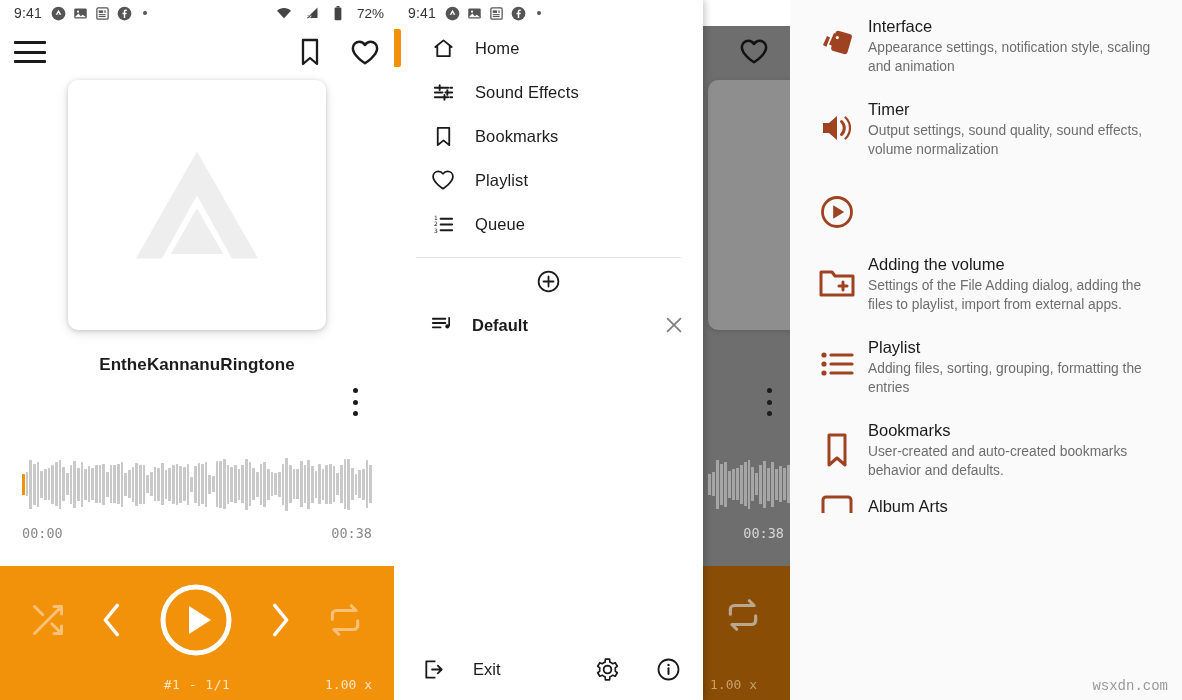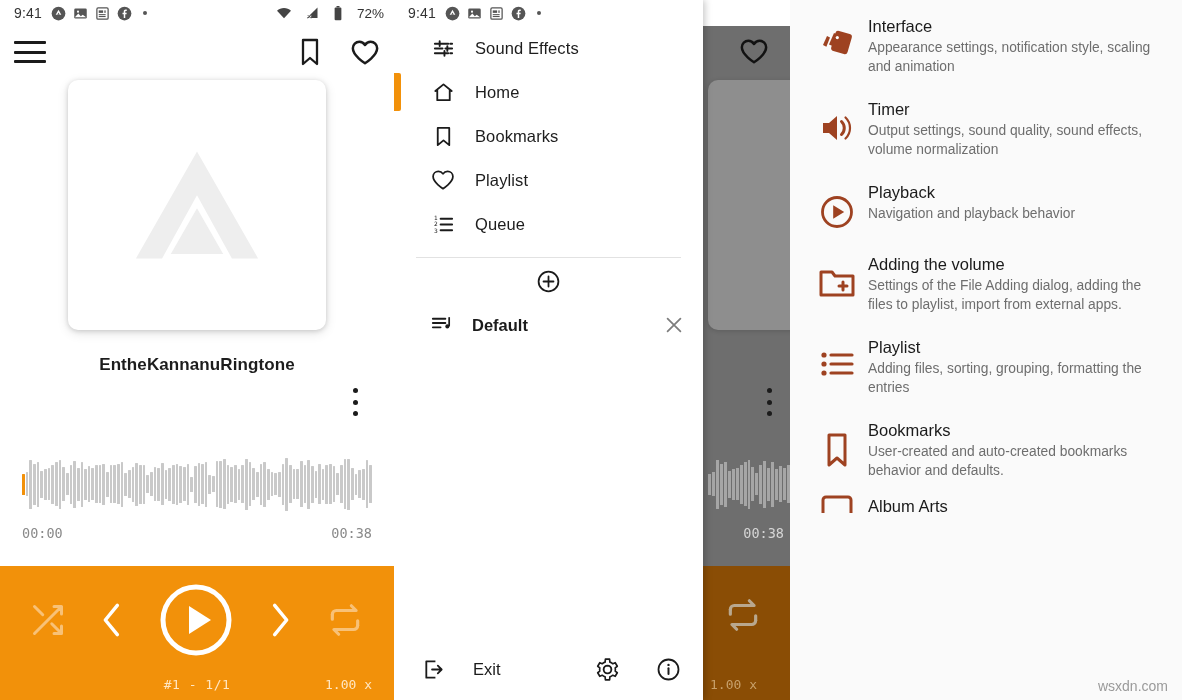--- a/index.html
+++ b/index.html
@@ -200,21 +200,21 @@
     flex: 0 0 62px; display:flex; align-items:center; justify-content:center;
     padding-top: 12px;
   }
   .set-txt { padding-right: 6px; }
   .set-title { font-size: 16.5px; color: #1b1b1b; line-height: 22px; }
   .set-sub { font-size: 13.8px; color: #6e6e6e; line-height: 19px; margin-top: 1px; }
   .set-item.cut { overflow: hidden; height: 22px; padding-top: 4px; padding-bottom:0;}
   .set-item.cut .set-ico { padding-top: 0; }
   .watermark {
     position:absolute; right: 14px; bottom: 6px;
-    font-size: 14px; color: #9a9a9a; font-family: Liberation Sans, sans-serif;
+    font-size: 14px; color: #9a9a9a; font-family: Liberation Mono, monospace;
   }
 </style>
 </head>
 <body>
 
 <div class="screen">
 
   <div class="panel1">
 
     <div class="statusbar">
@@ -533,38 +533,38 @@
                 <path d="M13.2 19v-6h2l.3-2.4h-2.3V9c0-.7.2-1.2 1.2-1.2h1.2V5.7c-.2 0-.9-.1-1.8-.1-1.8 0-3 1.1-3 3.1v1.9H8.8V13h2v6z" fill="#fff"></path>
               </svg>
           </span>
           <span class="sb-dot"></span>
         </span>
       </div>
 
       <div class="drawer-list">
 
         <div class="drawer-item">
+          <span class="sel-bar"></span>
+          <span class="d-ico">
+            <svg width="23" height="23" viewBox="0 0 24 24">
+                <path d="M3.5 10.5L12 3.5l8.5 7M5.5 9.5V20h13V9.5" fill="none" stroke="#1b1b1b" stroke-width="1.9" stroke-linecap="round" stroke-linejoin="round"></path>
+              </svg>
+          </span>
+          <span class="d-label">Home</span>
+        </div>
+
+        <div class="drawer-item">
           <span class="d-ico">
             <svg width="23" height="23" viewBox="0 0 24 24">
                 <path d="M3 7h14M3 12h8M3 17h14" stroke="#1b1b1b" stroke-width="2" stroke-linecap="round"></path>
                 <path d="M8 4.5v5M16 9.5v5M13 14.5v5" stroke="#1b1b1b" stroke-width="2" stroke-linecap="round"></path>
                 <path d="M19 7h2M14 12h7M19 17h2" stroke="#1b1b1b" stroke-width="2" stroke-linecap="round"></path>
               </svg>
           </span>
           <span class="d-label">Sound Effects</span>
-        </div>
-
-        <div class="drawer-item">
-          <span class="sel-bar"></span>
-          <span class="d-ico">
-            <svg width="23" height="23" viewBox="0 0 24 24">
-                <path d="M3.5 10.5L12 3.5l8.5 7M5.5 9.5V20h13V9.5" fill="none" stroke="#1b1b1b" stroke-width="1.9" stroke-linecap="round" stroke-linejoin="round"></path>
-              </svg>
-          </span>
-          <span class="d-label">Home</span>
         </div>
 
 
         <div class="drawer-item">
           <span class="d-ico">
             <svg width="23" height="23" viewBox="0 0 24 24">
                 <path d="M6 3h12v18l-6-5-6 5z" fill="none" stroke="#1b1b1b" stroke-width="1.9" stroke-linejoin="round"></path>
               </svg>
           </span>
           <span class="d-label">Bookmarks</span>
@@ -678,24 +678,20 @@
         </span>
       </div>
 
       <div class="set-item">
         <span class="set-ico">
           <svg width="38" height="38" viewBox="0 0 38 38">
             <circle cx="19" cy="19" r="14.5" fill="none" stroke="#9e4221" stroke-width="2.8"></circle>
             <path d="M15.2 12.2l11 6.8-11 6.8z" fill="#9e4221"></path>
           </svg>
         </span>
-        <span class="set-txt">
-          <div class="set-title">Playback</div>
-          <div class="set-sub">Navigation and playback behavior</div>
-        </span>
       </div>
 
       <div class="set-item">
         <span class="set-ico">
           <svg width="40" height="34" viewBox="0 0 40 34">
             <path d="M4 7h11l3 4h18v19H4z" fill="none" stroke="#9e4221" stroke-width="3" stroke-linejoin="round"></path>
             <path d="M26 17v8M22 21h8" stroke="#9e4221" stroke-width="3" stroke-linecap="round"></path>
           </svg>
         </span>
         <span class="set-txt">

